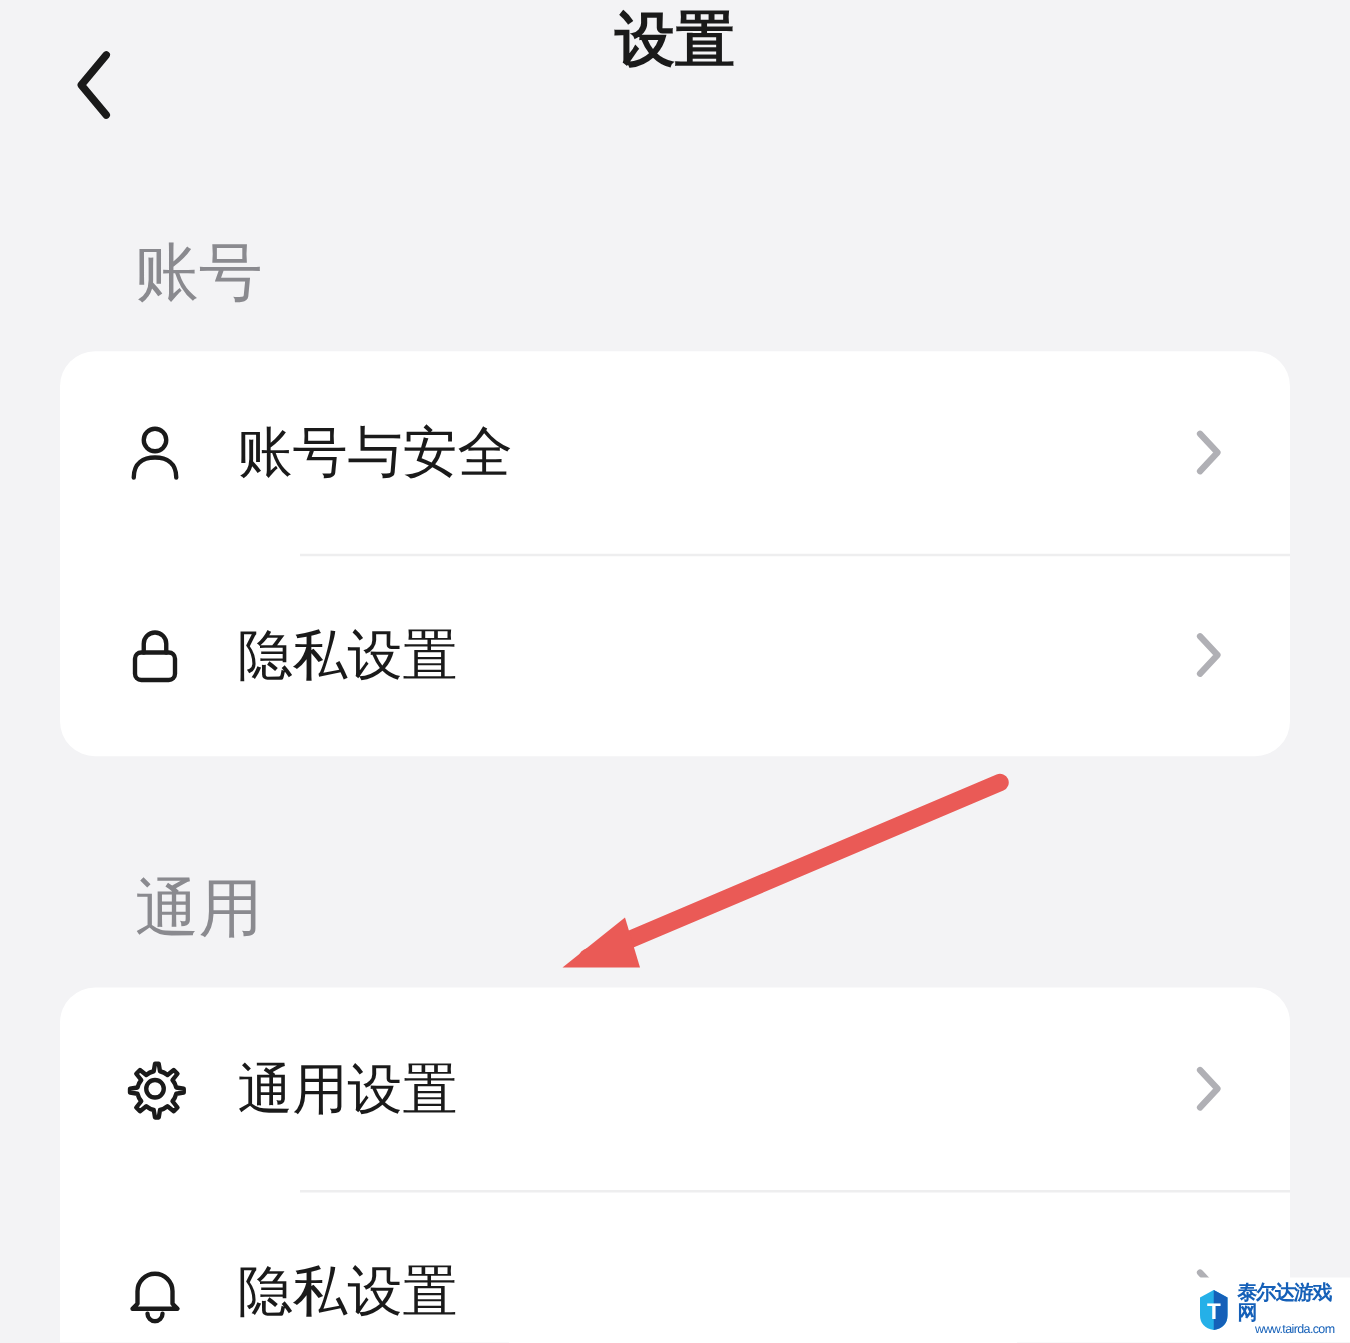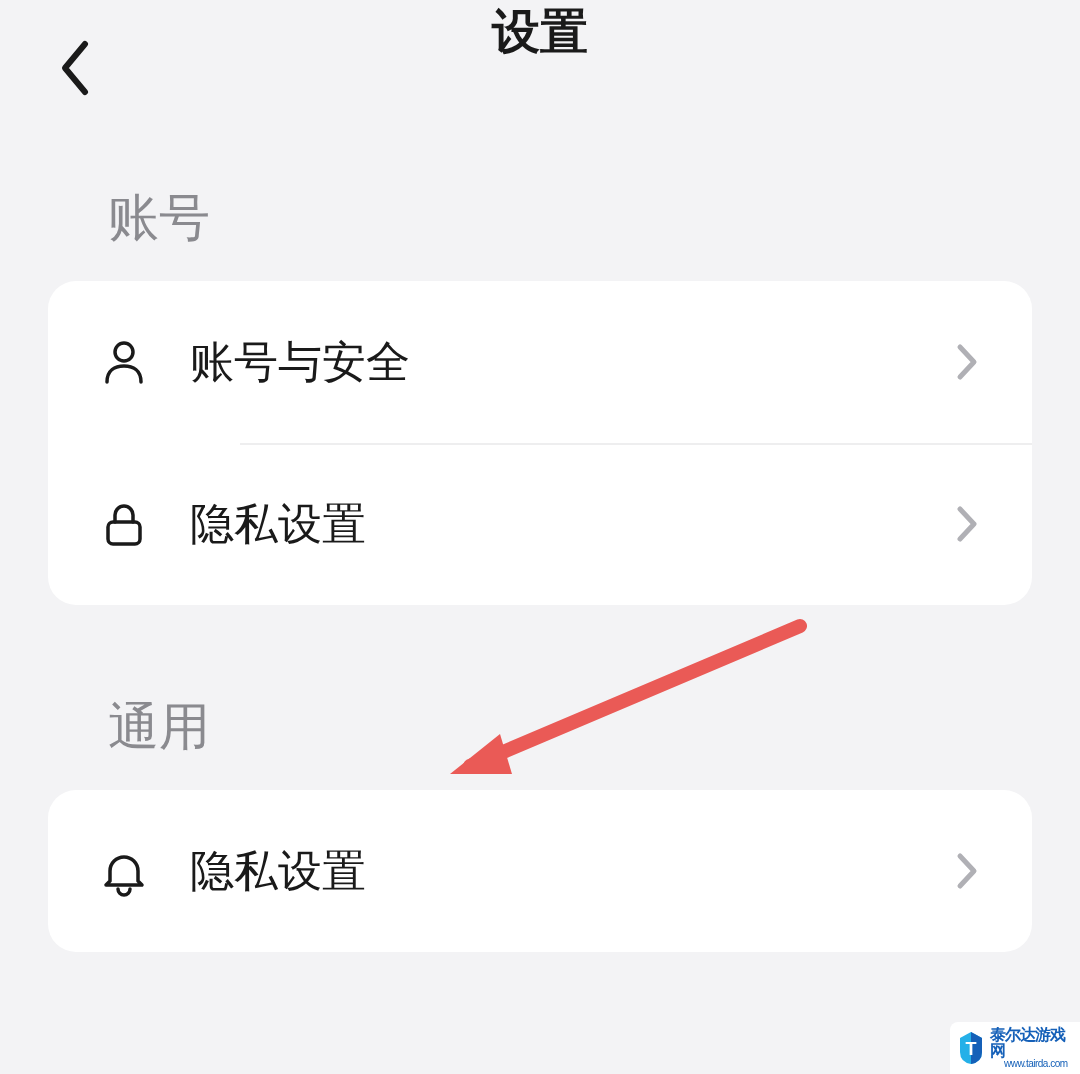--- a/index.html
+++ b/index.html
@@ -213,20 +213,34 @@
   </div>
 
 </div>
 
 <div class="spacer-mid"></div>
 
 <div class="section-label">通用</div>
 
 <div class="card">
 
+  <div class="list-item">
+    <span class="item-icon">
+      <svg viewBox="0 0 52 52">
+        <circle cx="26" cy="26" r="7"></circle>
+        <path d="M26 6 L29 6 L30 12 A15 15 0 0 1 36 15 L41 11 L44 14 L40 19 A15 15 0 0 1 43 25 L49 26 L49 29 L43 30 A15 15 0 0 1 40 36 L44 41 L41 44 L36 40 A15 15 0 0 1 30 43 L29 49 L26 49 L25 43 A15 15 0 0 1 19 40 L14 44 L11 41 L15 36 A15 15 0 0 1 12 30 L6 29 L6 26 L12 25 A15 15 0 0 1 15 19 L11 14 L14 11 L19 15 A15 15 0 0 1 25 12 Z"></path>
+      </svg>
+    </span>
+    <span class="item-label">通用设置</span>
+    <span class="chevron">
+      <svg viewBox="0 0 22 38">
+          <path d="M4 4 L18 19 L4 34"></path>
+        </svg>
+    </span>
+  </div>
 
   <div class="list-item">
     <span class="item-icon">
       <svg viewBox="0 0 52 52">
         <path d="M12 36 V26 a14 14 0 0 1 28 0 V36 L44 40 H8 Z"></path>
         <path d="M20 44 a6 6 0 0 0 12 0"></path>
       </svg>
     </span>
     <span class="item-label">隐私设置</span>
     <span class="chevron">

